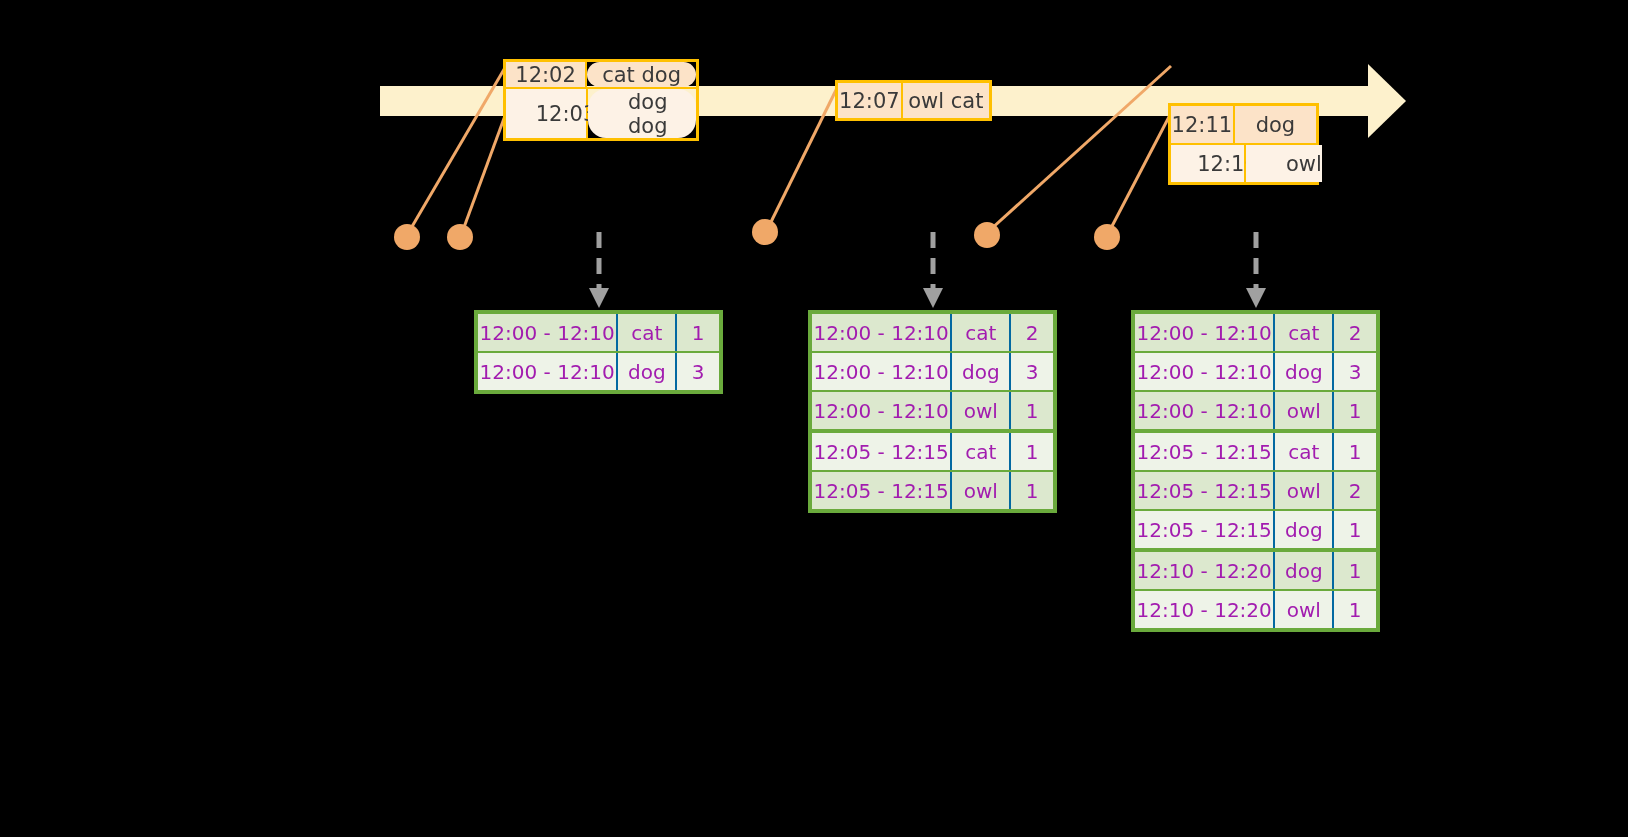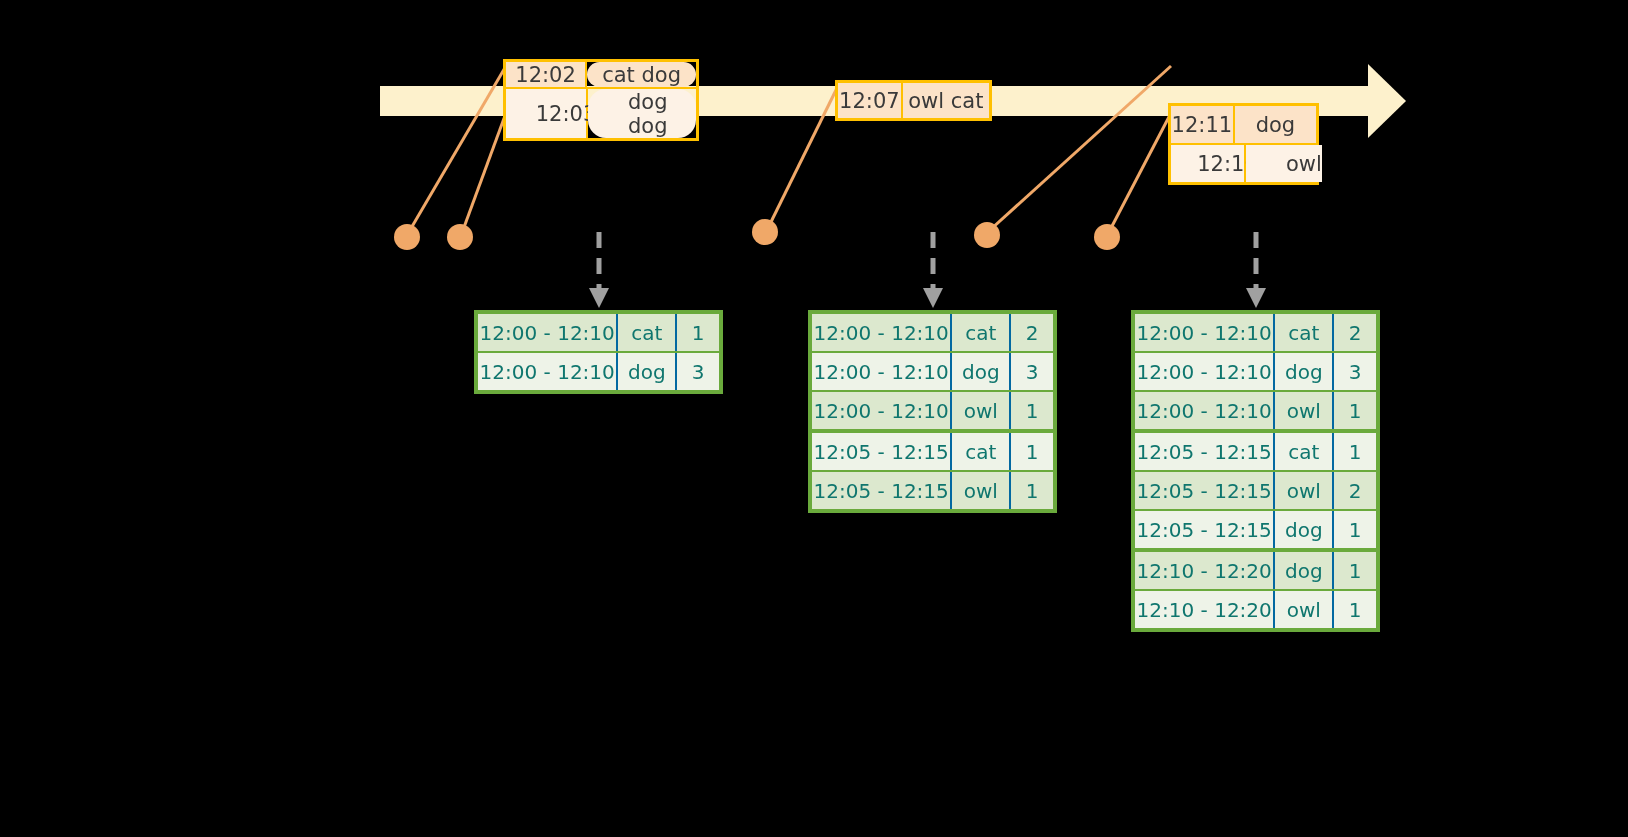--- a/index.html
+++ b/index.html
@@ -69,21 +69,21 @@
     position:absolute;
     border:4px solid #6aaa3c;
     box-sizing:border-box;
     display:flex;flex-direction:column;
   }
   .grow{display:flex;}
   .grow + .grow{border-top:2px solid #6aaa3c;}
   .grow.group-end + .grow{border-top:4px solid #6aaa3c;}
   .gcell{
     display:flex;align-items:center;justify-content:center;
-    font-size:20px;color:#0f766e;box-sizing:border-box;
+    font-size:20px;color:#a21caf;box-sizing:border-box;
     height:37px;
   }
   .gcell.win{justify-content:center;}
   .gcell + .gcell{border-left:2px solid #0369a1;}
   .tint-a .gcell{background:#dce8ce;}
   .tint-b .gcell{background:#eef3e8;}
 
   #tbl1{left:474px;top:310px;width:249px;}
   #tbl1 .win{width:139px;}
   #tbl1 .word{width:59px;}

